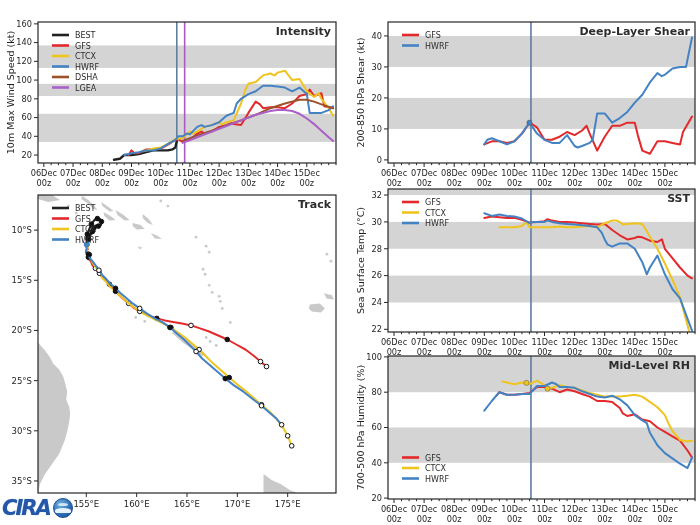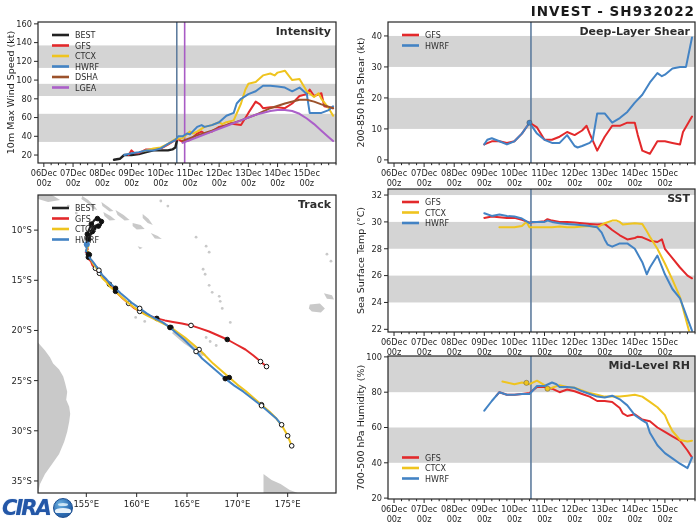--- a/index.html
+++ b/index.html
@@ -15,21 +15,20 @@
     background:radial-gradient(circle at 35% 30%,#6fb3e0 0%,#2f6fb5 55%,#1b4d8f 100%);
     position:relative;overflow:hidden;border:1px solid #1b4d8f;}
   .globe:before{content:"";position:absolute;left:1px;top:9px;width:16px;height:5px;background:#e8f2fa;
     border-radius:50% 50% 0 0;}
   .globe:after{content:"";position:absolute;left:4px;top:4px;width:10px;height:3px;background:#cfe6f5;border-radius:50%;}
 </style>
 </head>
 <body>
 
 <div id="stage">
-  <div class="title-right">INVEST - SH932022</div>
   <svg id="charts-canvas" width="700" height="525" viewBox="0 0 700 525">
       <g>
         <rect x="38" y="22" width="298" height="141" fill="#ffffff"></rect>
         <rect x="38" y="113.81395348837209" width="298" height="28.106312292358794" fill="#d4d4d4"></rect>
         <rect x="38" y="83.83388704318936" width="298" height="12.179401993355484" fill="#d4d4d4"></rect>
         <rect x="38" y="45.42192691029901" width="298" height="22.485049833887047" fill="#d4d4d4"></rect>
         <line x1="176.7745098039216" y1="22" x2="176.7745098039216" y2="163" stroke="#5f7d9e" stroke-width="1.6"></line>
         <line x1="184.66274509803924" y1="22" x2="184.66274509803924" y2="163" stroke="#a85cc5" stroke-width="1.6"></line>
         <clipPath id="clip-intensity">
           <rect x="38" y="22" width="298" height="141"></rect>

